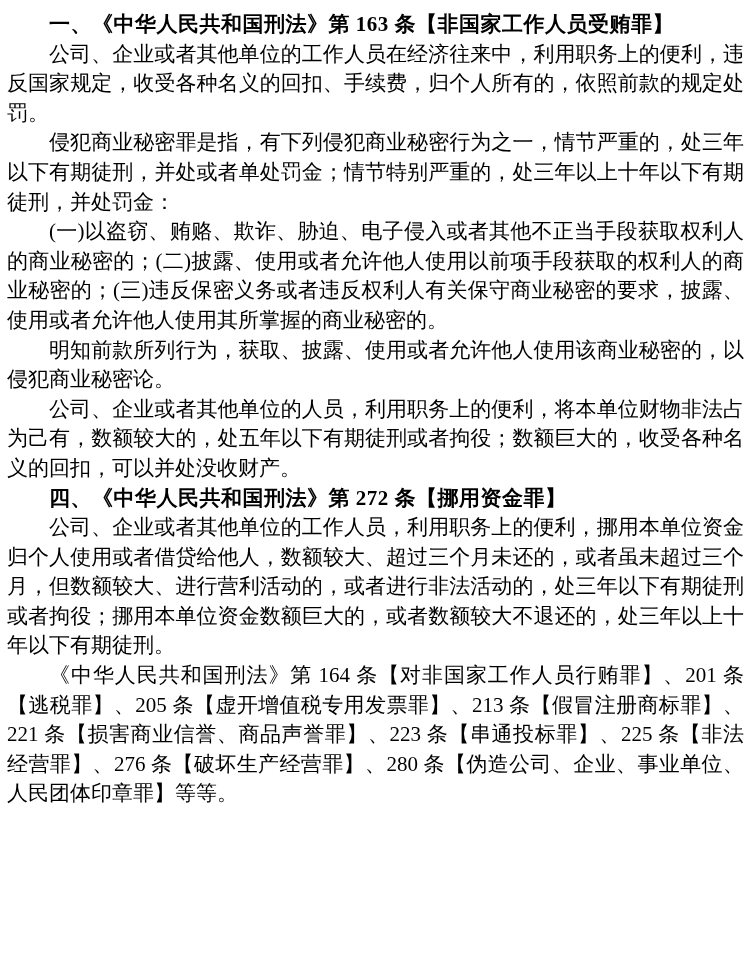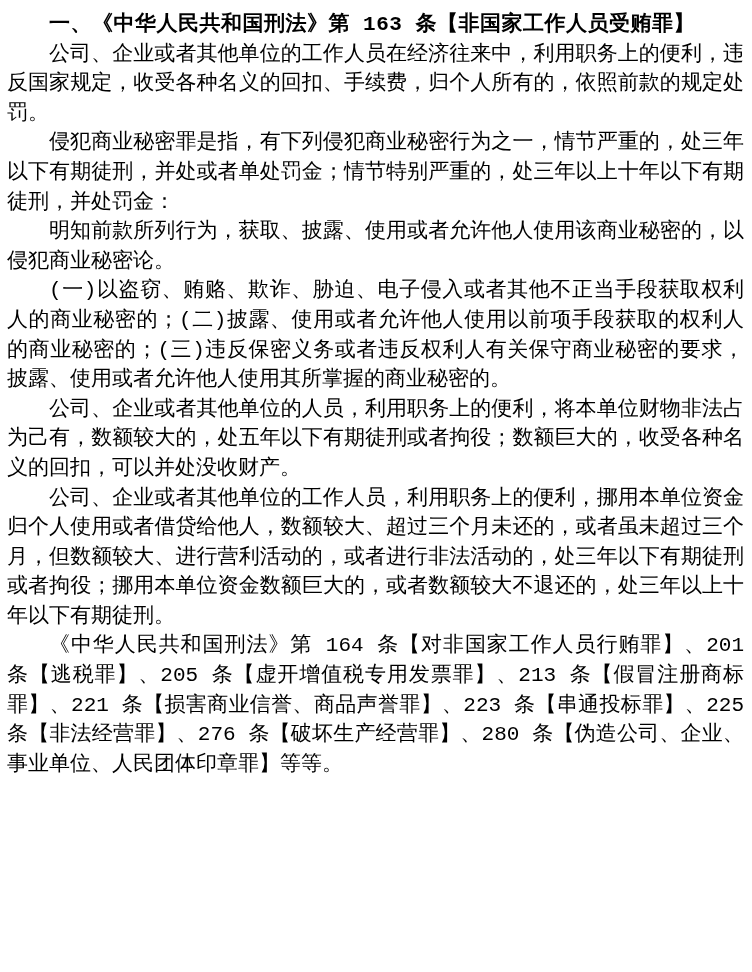--- a/index.html
+++ b/index.html
@@ -7,21 +7,21 @@
     padding: 0;
     background: #ffffff;
   }
   .page {
     position: relative;
     width: 752px;
     height: 885px;
     box-sizing: border-box;
     background: #ffffff;
     padding: 10px 8px 0 7px;
-    font-family: Liberation Mono, monospace;
+    font-family: Liberation Serif, serif;
     font-size: 21px;
     line-height: 29.6px;
     color: #000000;
     text-align: justify;
     overflow: hidden;
   }
   .heading {
     margin: 0;
     font-size: 21px;
     font-weight: 700;
@@ -52,25 +52,26 @@
 </style>
 </head>
 <body>
 
 <div class="page">
 
   <h2 class="heading">一、《中华人民共和国刑法》第 163 条【非国家工作人员受贿罪】</h2>
   <p class="para">公司、企业或者其他单位的工作人员在经济往来中，利用职务上的便利，违反国家规定，收受各种名义的回扣、手续费，归个人所有的，依照前款的规定处罚。</p>
 
   <p class="para">侵犯商业秘密罪是指，有下列侵犯商业秘密行为之一，情节严重的，处三年以下有期徒刑，并处或者单处罚金；情节特别严重的，处三年以上十年以下有期徒刑，并处罚金：</p>
+  <p class="para">(一)以盗窃、贿赂、欺诈、胁迫、电子侵入或者其他不正当手段获取权利人的商业秘密的；(二)披露、使用或者允许他人使用以前项手段获取的权利人的商业秘密的；(三)违反保密义务或者违反权利人有关保守商业秘密的要求，披露、使用或者允许他人使用其所掌握的商业秘密的。</p>
   <p class="para">明知前款所列行为，获取、披露、使用或者允许他人使用该商业秘密的，以侵犯商业秘密论。</p>
-  <p class="para">(一)以盗窃、贿赂、欺诈、胁迫、电子侵入或者其他不正当手段获取权利人的商业秘密的；(二)披露、使用或者允许他人使用以前项手段获取的权利人的商业秘密的；(三)违反保密义务或者违反权利人有关保守商业秘密的要求，披露、使用或者允许他人使用其所掌握的商业秘密的。</p>
 
   <p class="para">公司、企业或者其他单位的人员，利用职务上的便利，将本单位财物非法占为己有，数额较大的，处五年以下有期徒刑或者拘役；数额巨大的，收受各种名义的回扣，可以并处没收财产。</p>
 
+  <h2 class="heading">四、《中华人民共和国刑法》第 272 条【挪用资金罪】</h2>
   <p class="para">公司、企业或者其他单位的工作人员，利用职务上的便利，挪用本单位资金归个人使用或者借贷给他人，数额较大、超过三个月未还的，或者虽未超过三个月，但数额较大、进行营利活动的，或者进行非法活动的，处三年以下有期徒刑或者拘役；挪用本单位资金数额巨大的，或者数额较大不退还的，处三年以上十年以下有期徒刑。</p>
 
   <p class="para">《中华人民共和国刑法》第 164 条【对非国家工作人员行贿罪】、201 条【逃税罪】、205 条【虚开增值税专用发票罪】、213 条【假冒注册商标罪】、221 条【损害商业信誉、商品声誉罪】、223 条【串通投标罪】、225 条【非法经营罪】、276 条【破坏生产经营罪】、280 条【伪造公司、企业、事业单位、人民团体印章罪】等等。</p>
 
   <div class="watermark">
     <span>
       <svg width="30" height="22" viewBox="0 0 30 22" fill="none" xmlns="http://www.w3.org/2000/svg">
         <path d="M10 6 A5 5 0 1 0 4 12" stroke="#c9c9c9" stroke-width="1.4" fill="none"></path>
         <circle cx="18" cy="12" r="7" stroke="#c9c9c9" stroke-width="1.4" fill="none"></circle>
         <circle cx="15.5" cy="10.5" r="1.1" fill="#c9c9c9"></circle>

